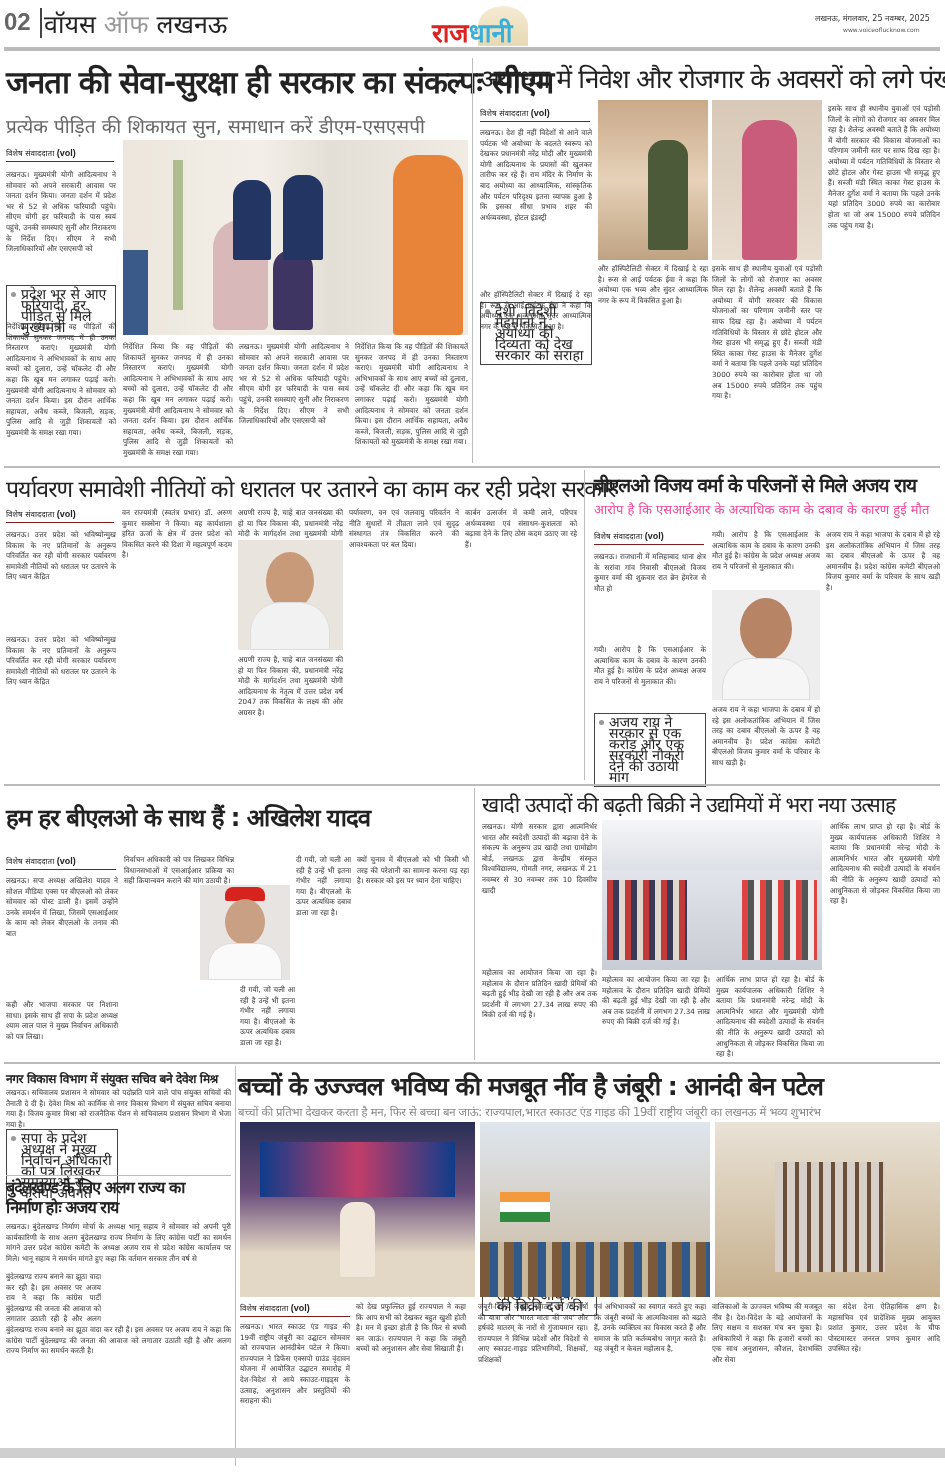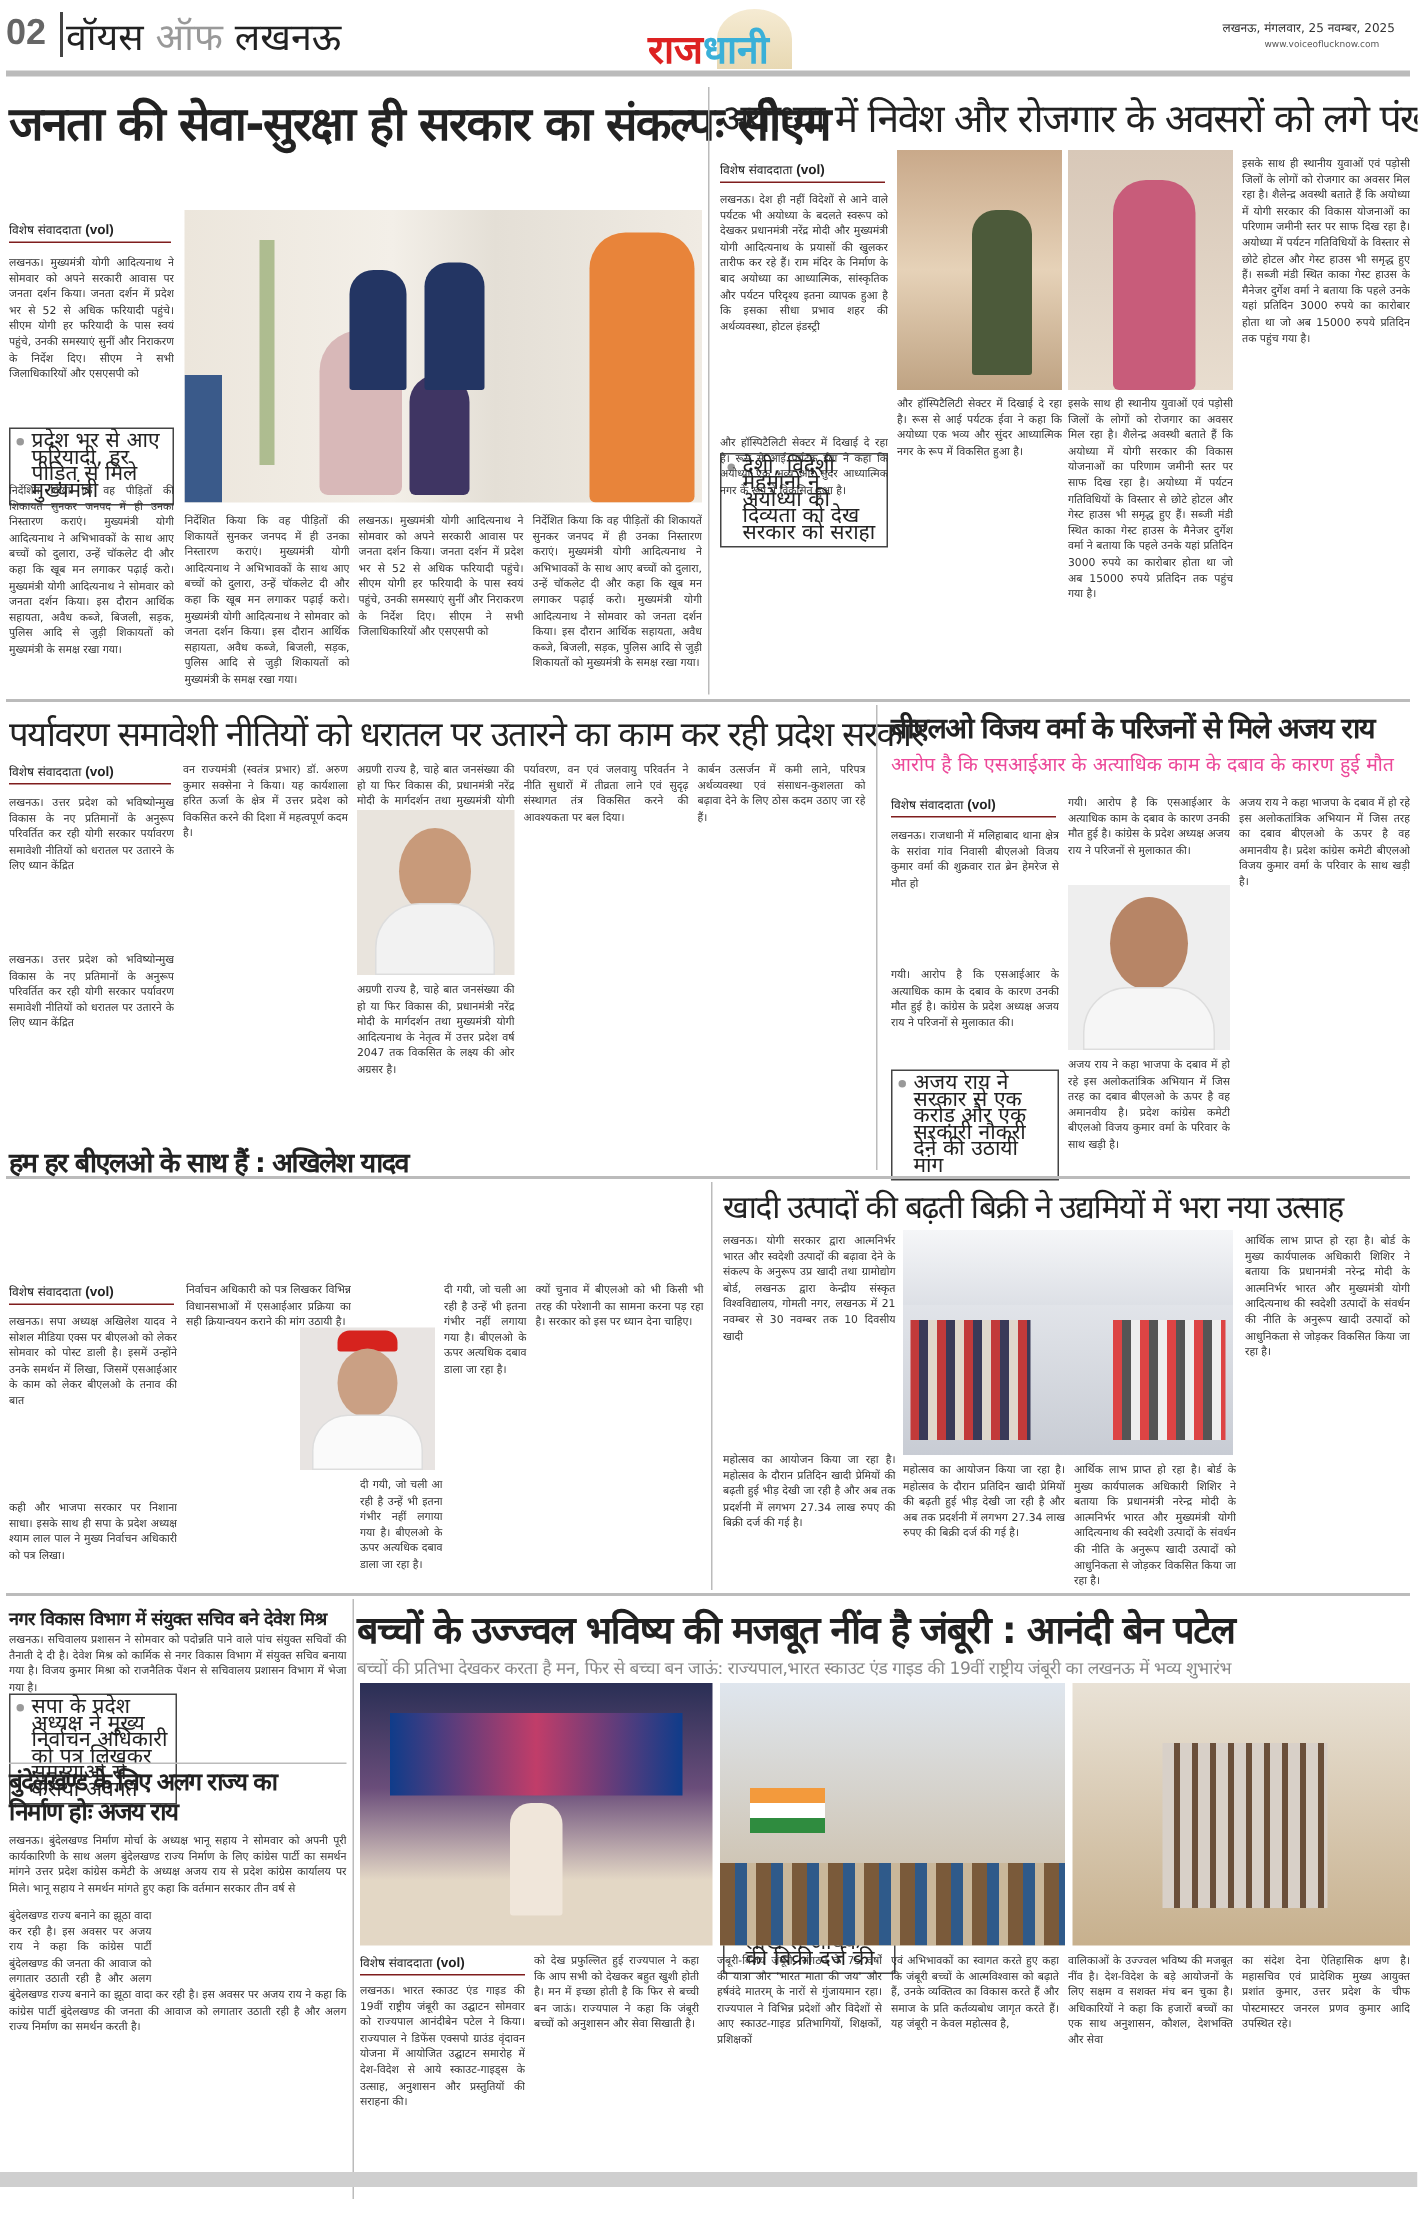--- a/index.html
+++ b/index.html
@@ -35,20 +35,21 @@
  <div class="abs secttl"><span>वॉयस </span><span class="grey">ऑफ </span><span>लखनऊ</span></div>
  <div class="abs dome"></div>
  <div class="abs logo"><span class="r">राज</span><span class="b">धानी</span></div>
  <div class="abs date">लखनऊ, मंगलवार, 25 नवम्बर, 2025</div>
  <div class="abs site">www.voiceoflucknow.com</div>
  <div class="abs rule"></div>
 </div>
 
 <div>
  <div class="abs headline" style="left:6px;top:60px;font-size:31px">जनता की सेवा-सुरक्षा ही सरकार का संकल्पः सीएम</div>
+ <div class="abs sub" style="left:6px;top:113px;font-size:19px">प्रत्येक पीड़ित की शिकायत सुन, समाधान करें डीएम-एसएसपी</div>
  <div class="abs byline" style="left:6px;top:147px;width:108px"><span>विशेष संवाददाता</span> <b>(vol)</b></div>
  <div class="abs col" style="left:6px;top:170px;width:110px;height:113px">लखनऊ। मुख्यमंत्री योगी आदित्यनाथ ने सोमवार को अपने सरकारी आवास पर जनता दर्शन किया। जनता दर्शन में प्रदेश भर से 52 से अधिक फरियादी पहुंचे। सीएम योगी हर फरियादी के पास स्वयं पहुंचे, उनकी समस्याएं सुनीं और निराकरण के निर्देश दिए। सीएम ने सभी जिलाधिकारियों और एसएसपी को</div>
  <div class="abs hl" style="left:6px;top:285px;width:110px">प्रदेश भर से आए फरियादी, हर पीड़ित से मिले मुख्यमंत्री</div>
  <div class="abs col" style="left:6px;top:322px;width:110px;height:140px">निर्देशित किया कि वह पीड़ितों की शिकायतें सुनकर जनपद में ही उनका निस्तारण कराएं। मुख्यमंत्री योगी आदित्यनाथ ने अभिभावकों के साथ आए बच्चों को दुलारा, उन्हें चॉकलेट दी और कहा कि खूब मन लगाकर पढ़ाई करो। मुख्यमंत्री योगी आदित्यनाथ ने सोमवार को जनता दर्शन किया। इस दौरान आर्थिक सहायता, अवैध कब्जे, बिजली, सड़क, पुलिस आदि से जुड़ी शिकायतों को मुख्यमंत्री के समक्ष रखा गया।</div>
  <div class="abs photo" style="left:123px;top:140px;width:345px;height:195px;background:linear-gradient(90deg,#ece6dc 0%,#f3efe8 40%,#e4dfd6 60%,#f0ebe3 100%)">
   <div class="abs" style="left:50px;top:20px;width:10px;height:150px;background:#6d8f3f;opacity:.5"></div>
   <div class="abs" style="left:90px;top:80px;width:55px;height:110px;background:#d8b8b8;border-radius:30px 30px 6px 6px"></div>
   <div class="abs" style="left:150px;top:110px;width:40px;height:80px;background:#3f3563;border-radius:18px 18px 4px 4px"></div>
   <div class="abs" style="left:110px;top:40px;width:38px;height:80px;background:#233563;border-radius:16px 16px 2px 2px"></div>
   <div class="abs" style="left:160px;top:35px;width:40px;height:85px;background:#233563;border-radius:16px 16px 2px 2px"></div>
@@ -109,21 +110,21 @@
   <div class="abs" style="left:28px;top:8px;width:52px;height:62px;background:#b78566;border-radius:50%"></div>
   <div class="abs" style="left:10px;top:68px;width:88px;height:42px;background:#f6f6f6;border-radius:30px 30px 0 0;border:1px solid #ddd"></div>
  </div>
  <div class="abs col" style="left:712px;top:705px;width:108px;height:75px">अजय राय ने कहा भाजपा के दबाव में हो रहे इस अलोकतांत्रिक अभियान में जिस तरह का दबाव बीएलओ के ऊपर है वह अमानवीय है। प्रदेश कांग्रेस कमेटी बीएलओ विजय कुमार वर्मा के परिवार के साथ खड़ी है।</div>
  <div class="abs col" style="left:826px;top:530px;width:114px;height:250px">अजय राय ने कहा भाजपा के दबाव में हो रहे इस अलोकतांत्रिक अभियान में जिस तरह का दबाव बीएलओ के ऊपर है वह अमानवीय है। प्रदेश कांग्रेस कमेटी बीएलओ विजय कुमार वर्मा के परिवार के साथ खड़ी है।</div>
 </div>
 
 <div class="abs sep" style="left:4px;top:784px;width:936px;height:2px"></div>
 
 <div>
- <div class="abs headline" style="left:6px;top:762px;font-size:18px">हम हर बीएलओ के साथ हैं : अखिलेश यादव</div>
+ <div class="abs headline" style="left:6px;top:800px;font-size:24px">हम हर बीएलओ के साथ हैं : अखिलेश यादव</div>
  <div class="abs byline" style="left:6px;top:855px;width:110px"><span>विशेष संवाददाता</span> <b>(vol)</b></div>
  <div class="abs col" style="left:6px;top:876px;width:112px;height:64px">लखनऊ। सपा अध्यक्ष अखिलेश यादव ने सोशल मीडिया एक्स पर बीएलओ को लेकर सोमवार को पोस्ट डाली है। इसमें उन्होंने उनके समर्थन में लिखा, जिसमें एसआईआर के काम को लेकर बीएलओ के तनाव की बात</div>
  <div class="abs hl" style="left:6px;top:940px;width:112px">सपा के प्रदेश अध्यक्ष ने मुख्य निर्वाचन अधिकारी को पत्र लिखकर समस्याओं से कराया अवगत</div>
  <div class="abs col" style="left:6px;top:1000px;width:112px;height:58px">कही और भाजपा सरकार पर निशाना साधा। इसके साथ ही सपा के प्रदेश अध्यक्ष श्याम लाल पाल ने मुख्य निर्वाचन अधिकारी को पत्र लिखा।</div>
  <div class="abs col" style="left:124px;top:855px;width:110px;height:203px">निर्वाचन अधिकारी को पत्र लिखकर विभिन्न विधानसभाओं में एसआईआर प्रक्रिया का सही क्रियान्वयन कराने की मांग उठायी है।</div>
  <div class="abs photo" style="left:200px;top:885px;width:90px;height:95px;background:#e8e4e2">
   <div class="abs" style="left:25px;top:2px;width:40px;height:14px;background:#d6231e;border-radius:8px 8px 2px 2px"></div>
   <div class="abs" style="left:25px;top:14px;width:40px;height:46px;background:#caa084;border-radius:50%"></div>
   <div class="abs" style="left:8px;top:58px;width:74px;height:37px;background:#fafafa;border-radius:24px 24px 0 0;border:1px solid #ddd"></div>
  </div>

